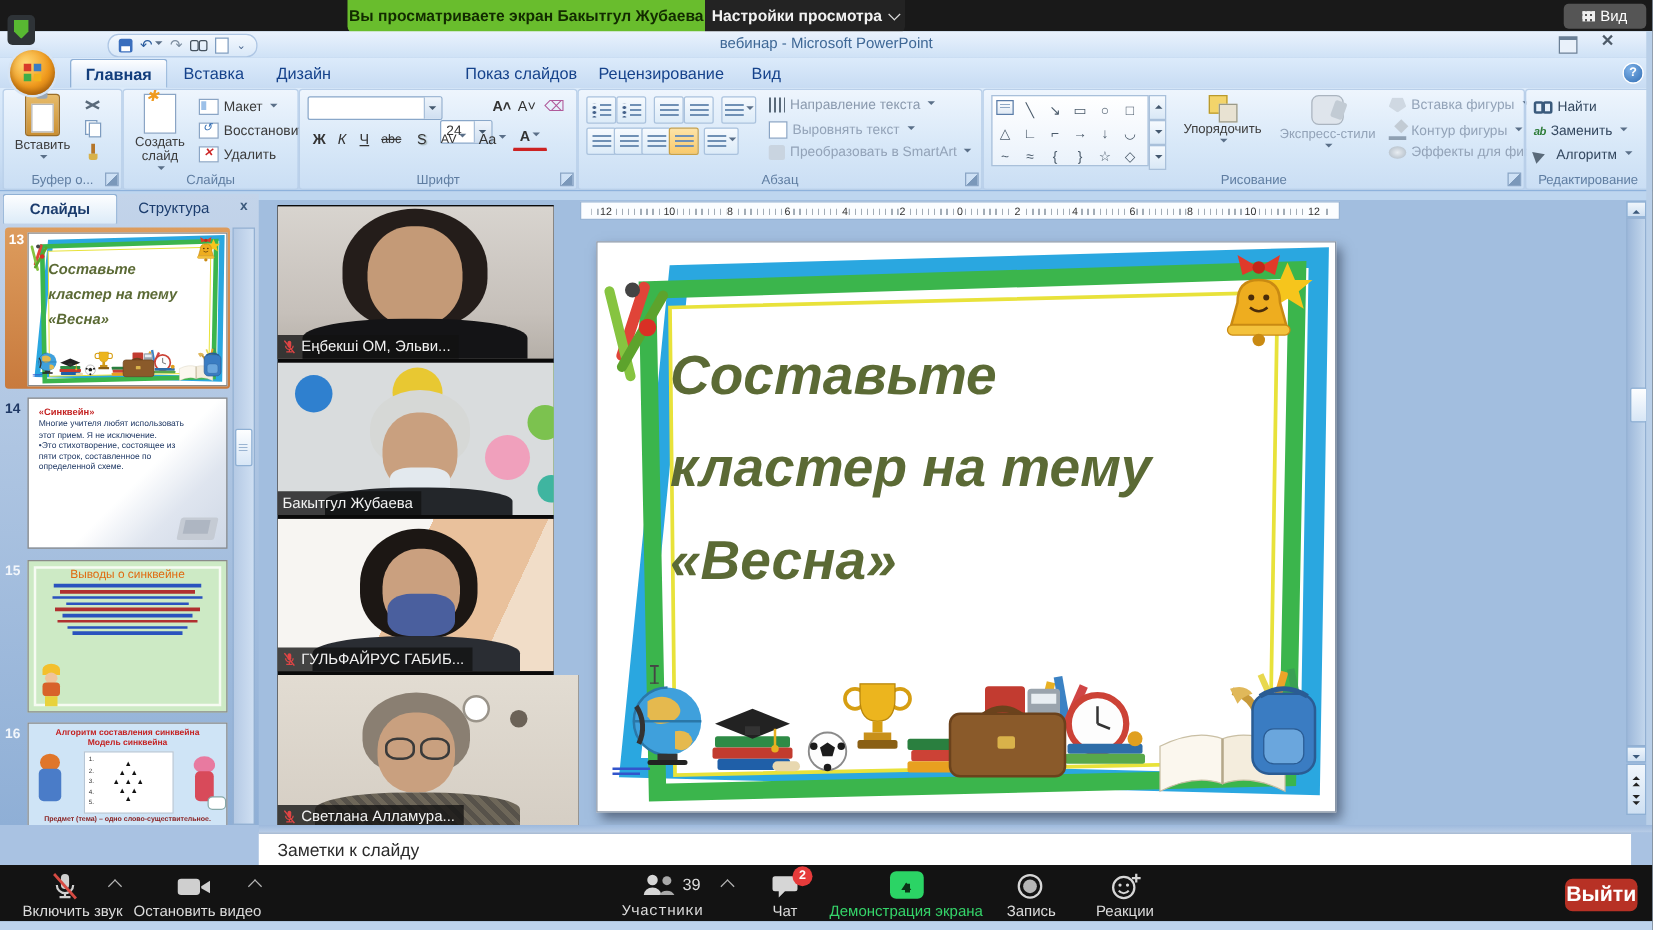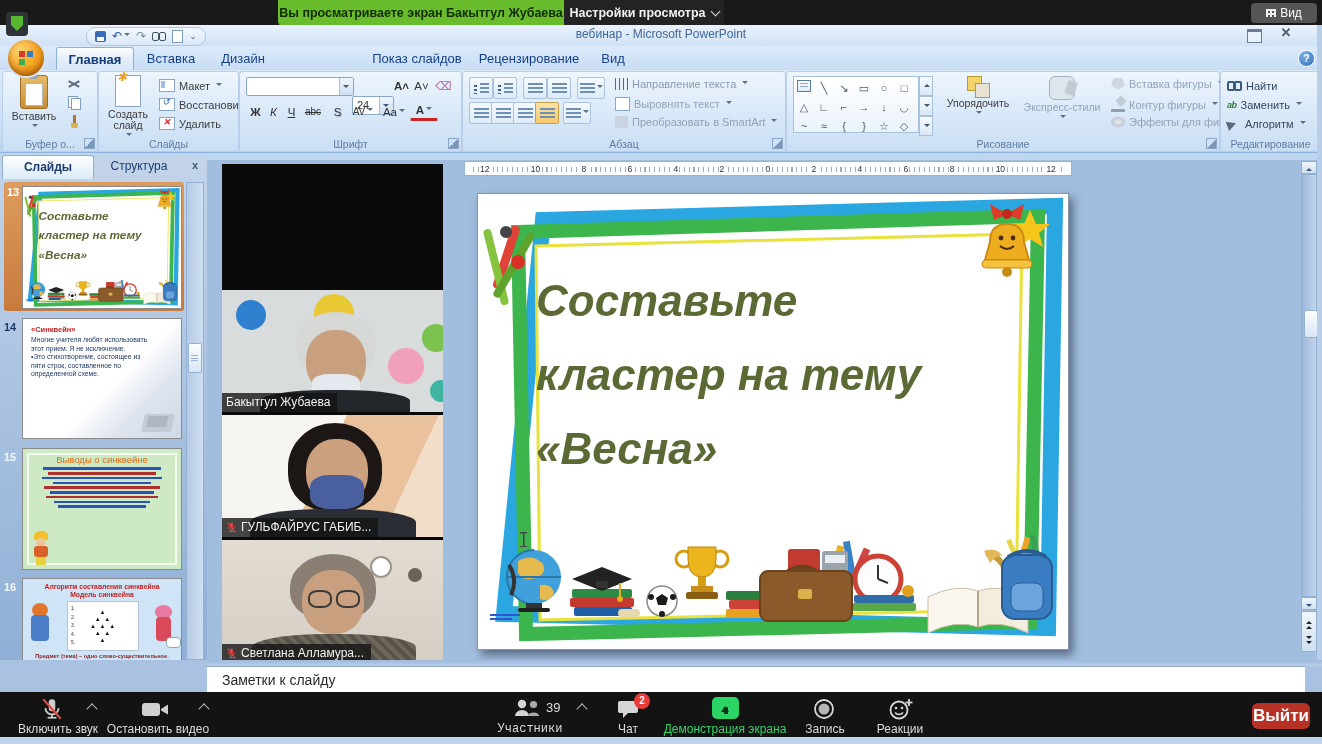--- a/index.html
+++ b/index.html
@@ -610,20 +610,36 @@
 
       </div>
     </div>
 
     <div class="pscroll abs">
         <i class="pthumb" style="top:160px;height:28px;"></i>
       </div>
   </div>
 
   <div class="abs vstrip">
+    <div class="vid" style="top:1px;">
+      <div style="position:absolute;inset:0;background:linear-gradient(#d8d4cf,#c6c0ba 70%,#b5afa8);"></div>
+      <div class="hair" style="left:52px;top:2px;width:116px;height:96px;background:#241d1a;"></div>
+      <div class="head" style="left:72px;top:16px;width:76px;height:80px;background:#c49a77;"></div>
+      <div class="torso" style="left:20px;top:90px;width:180px;height:34px;background:#141416;"></div>
+      <div class="vlabel">
+        <svg width="11" height="13" viewBox="0 0 22 24">
+            <rect x="8" y="2" width="6" height="11" rx="3" fill="#e04545"></rect>
+            <path d="M5 10 a6 6 0 0 0 12 0" stroke="#e04545" stroke-width="2" fill="none"></path>
+            <line x1="11" y1="16" x2="11" y2="20" stroke="#e04545" stroke-width="2"></line>
+            <line x1="6" y1="20" x2="16" y2="20" stroke="#e04545" stroke-width="2"></line>
+            <line x1="3" y1="2" x2="19" y2="22" stroke="#e04545" stroke-width="2.4"></line>
+          </svg>
+        <span>Еңбекші ОМ, Эльви...</span>
+      </div>
+    </div>
     <div class="vid active" style="top:126px;">
       <div style="position:absolute;inset:0;background:#d9dcdd;"></div>
       <div class="circ" style="left:14px;top:10px;width:30px;height:30px;background:#2f80cf;"></div>
       <div class="circ" style="left:92px;top:4px;width:40px;height:40px;background:#e8c832;"></div>
       <div class="circ" style="left:166px;top:58px;width:36px;height:36px;background:#f0a0bc;"></div>
       <div class="circ" style="left:200px;top:34px;width:28px;height:28px;background:#7cc24f;"></div>
       <div class="circ" style="left:208px;top:90px;width:22px;height:22px;background:#3fb5a0;"></div>
       <div class="hair" style="left:74px;top:22px;width:80px;height:62px;background:#d6d8d6;"></div>
       <div class="head" style="left:84px;top:40px;width:60px;height:64px;background:#c9a07f;"></div>
       <div class="head" style="left:90px;top:84px;width:48px;height:24px;background:#e3e9ee;border-radius:35%;"></div>
@@ -642,21 +658,21 @@
         <svg width="11" height="13" viewBox="0 0 22 24">
             <rect x="8" y="2" width="6" height="11" rx="3" fill="#e04545"></rect>
             <path d="M5 10 a6 6 0 0 0 12 0" stroke="#e04545" stroke-width="2" fill="none"></path>
             <line x1="11" y1="16" x2="11" y2="20" stroke="#e04545" stroke-width="2"></line>
             <line x1="6" y1="20" x2="16" y2="20" stroke="#e04545" stroke-width="2"></line>
             <line x1="3" y1="2" x2="19" y2="22" stroke="#e04545" stroke-width="2.4"></line>
           </svg>
         <span>ГУЛЬФАЙРУС ГАБИБ...</span>
       </div>
     </div>
-    <div class="vid" style="top:376px;height:123px;">
+    <div class="vid" style="top:376px;height:123px;padding-left:20px;">
       <div style="position:absolute;inset:0;background:linear-gradient(#e2dcd2,#d5cec4);"></div>
       <div class="circ" style="left:148px;top:16px;width:18px;height:18px;background:#fff;border:2px solid #9a948a;"></div>
       <div class="circ" style="left:186px;top:28px;width:14px;height:14px;background:#6b6257;"></div>
       <div class="hair" style="left:68px;top:14px;width:86px;height:66px;background:#8a7f72;"></div>
       <div class="head" style="left:80px;top:30px;width:62px;height:64px;background:#c9a07f;"></div>
       <div class="circ" style="left:86px;top:50px;width:20px;height:14px;border:2px solid #3a3a3a;background:transparent;border-radius:40%;"></div>
       <div class="circ" style="left:114px;top:50px;width:20px;height:14px;border:2px solid #3a3a3a;background:transparent;border-radius:40%;"></div>
       <div class="torso" style="left:30px;top:94px;width:164px;height:30px;background:repeating-linear-gradient(45deg,#57524a 0 4px,#6e6759 4px 8px);"></div>
       <div class="vlabel">
         <svg width="11" height="13" viewBox="0 0 22 24">

